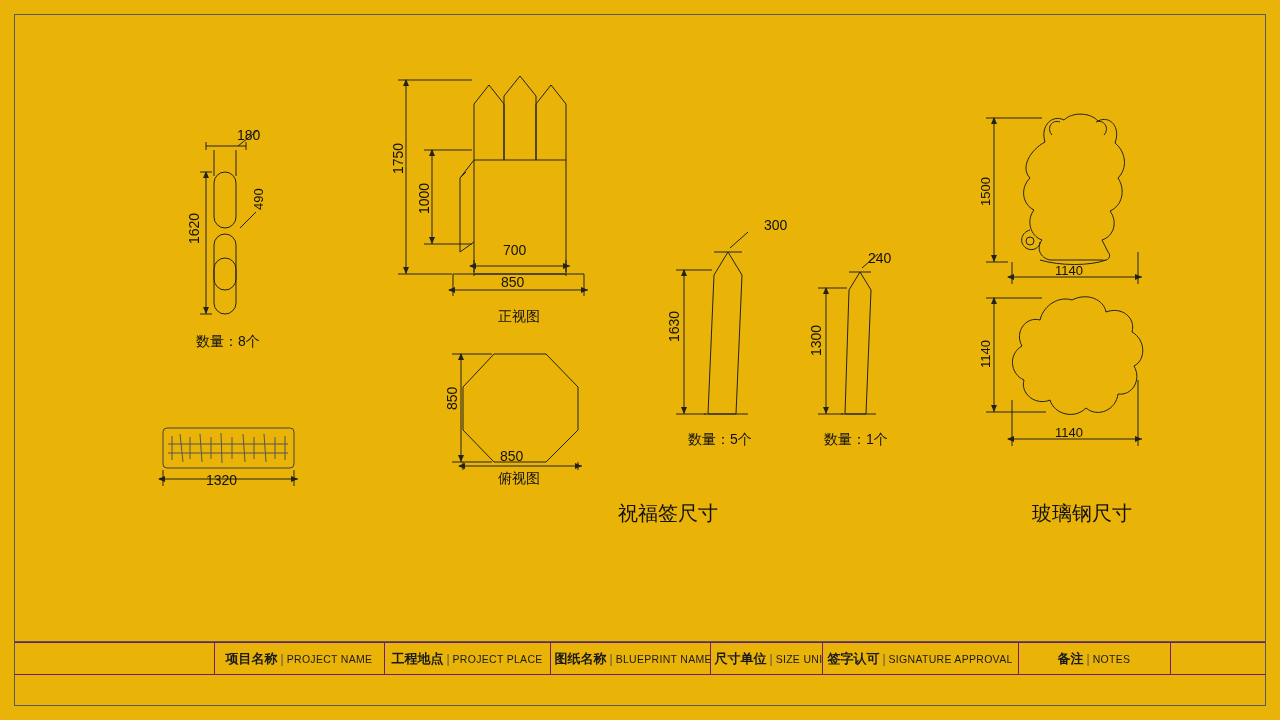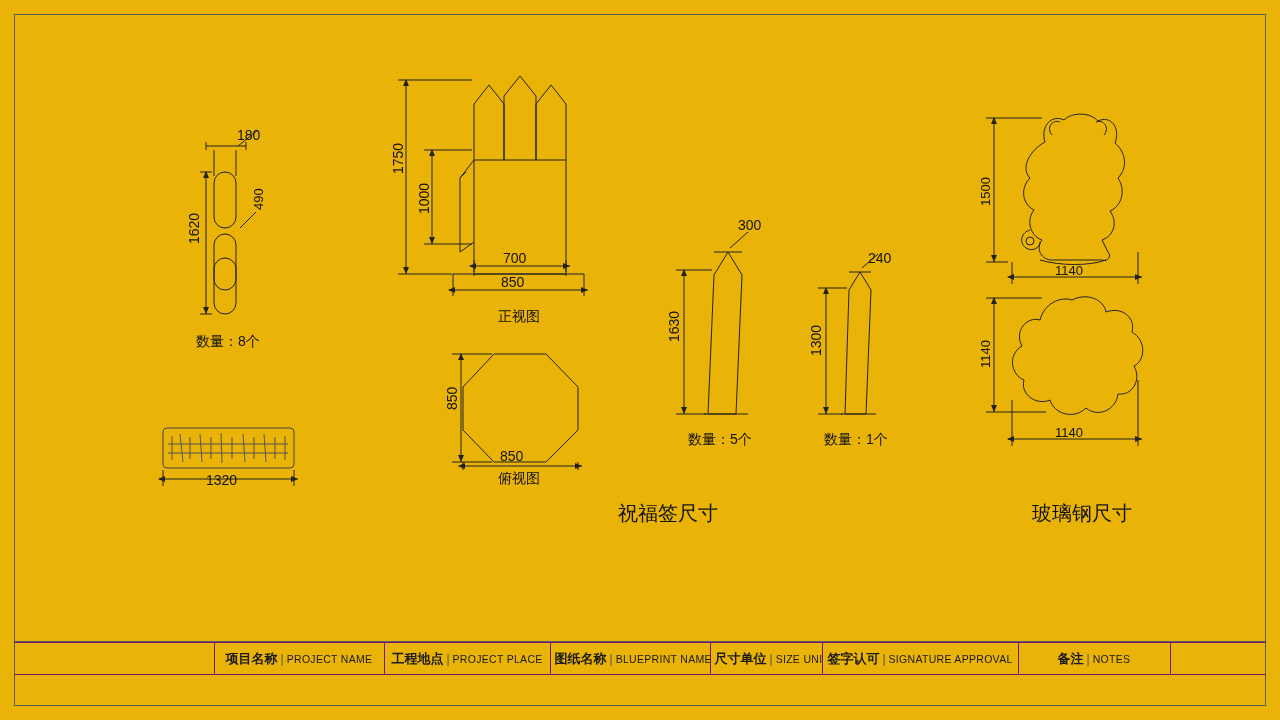--- a/index.html
+++ b/index.html
@@ -263,31 +263,31 @@
   <div class="note-text" style="left:196px; top:333px;">数量：8个</div>
 
   <div class="dim-text big" style="left:206px; top:472px;">1320</div>
 
   <div class="dim-text big" style="left:390px; top:140px;">
     <span class="rot90" style="position:absolute; left:0; top:34px;">1750</span>
   </div>
   <div class="dim-text big" style="left:416px; top:180px;">
     <span class="rot90" style="position:absolute; left:0; top:34px;">1000</span>
   </div>
-  <div class="dim-text big" style="left:503px; top:250px;">700</div>
+  <div class="dim-text big" style="left:503px; top:242px;">700</div>
   <div class="dim-text big" style="left:501px; top:274px;">850</div>
   <div class="view-label" style="left:498px; top:308px;">正视图</div>
 
   <div class="dim-text big" style="left:444px; top:382px;">
     <span class="rot90" style="position:absolute; left:0; top:28px;">850</span>
   </div>
   <div class="dim-text big" style="left:500px; top:448px;">850</div>
   <div class="view-label" style="left:498px; top:470px;">俯视图</div>
 
-  <div class="dim-text big" style="left:738px; top:217px;">300</div>
+  <div class="dim-text big" style="left:764px; top:217px;">300</div>
   <div class="dim-text big" style="left:666px; top:308px;">
     <span class="rot90" style="position:absolute; left:0; top:34px;">1630</span>
   </div>
   <div class="note-text" style="left:688px; top:431px;">数量：5个</div>
 
   <div class="dim-text big" style="left:868px; top:250px;">240</div>
   <div class="dim-text big" style="left:808px; top:322px;">
     <span class="rot90" style="position:absolute; left:0; top:34px;">1300</span>
   </div>
   <div class="note-text" style="left:824px; top:431px;">数量：1个</div>

